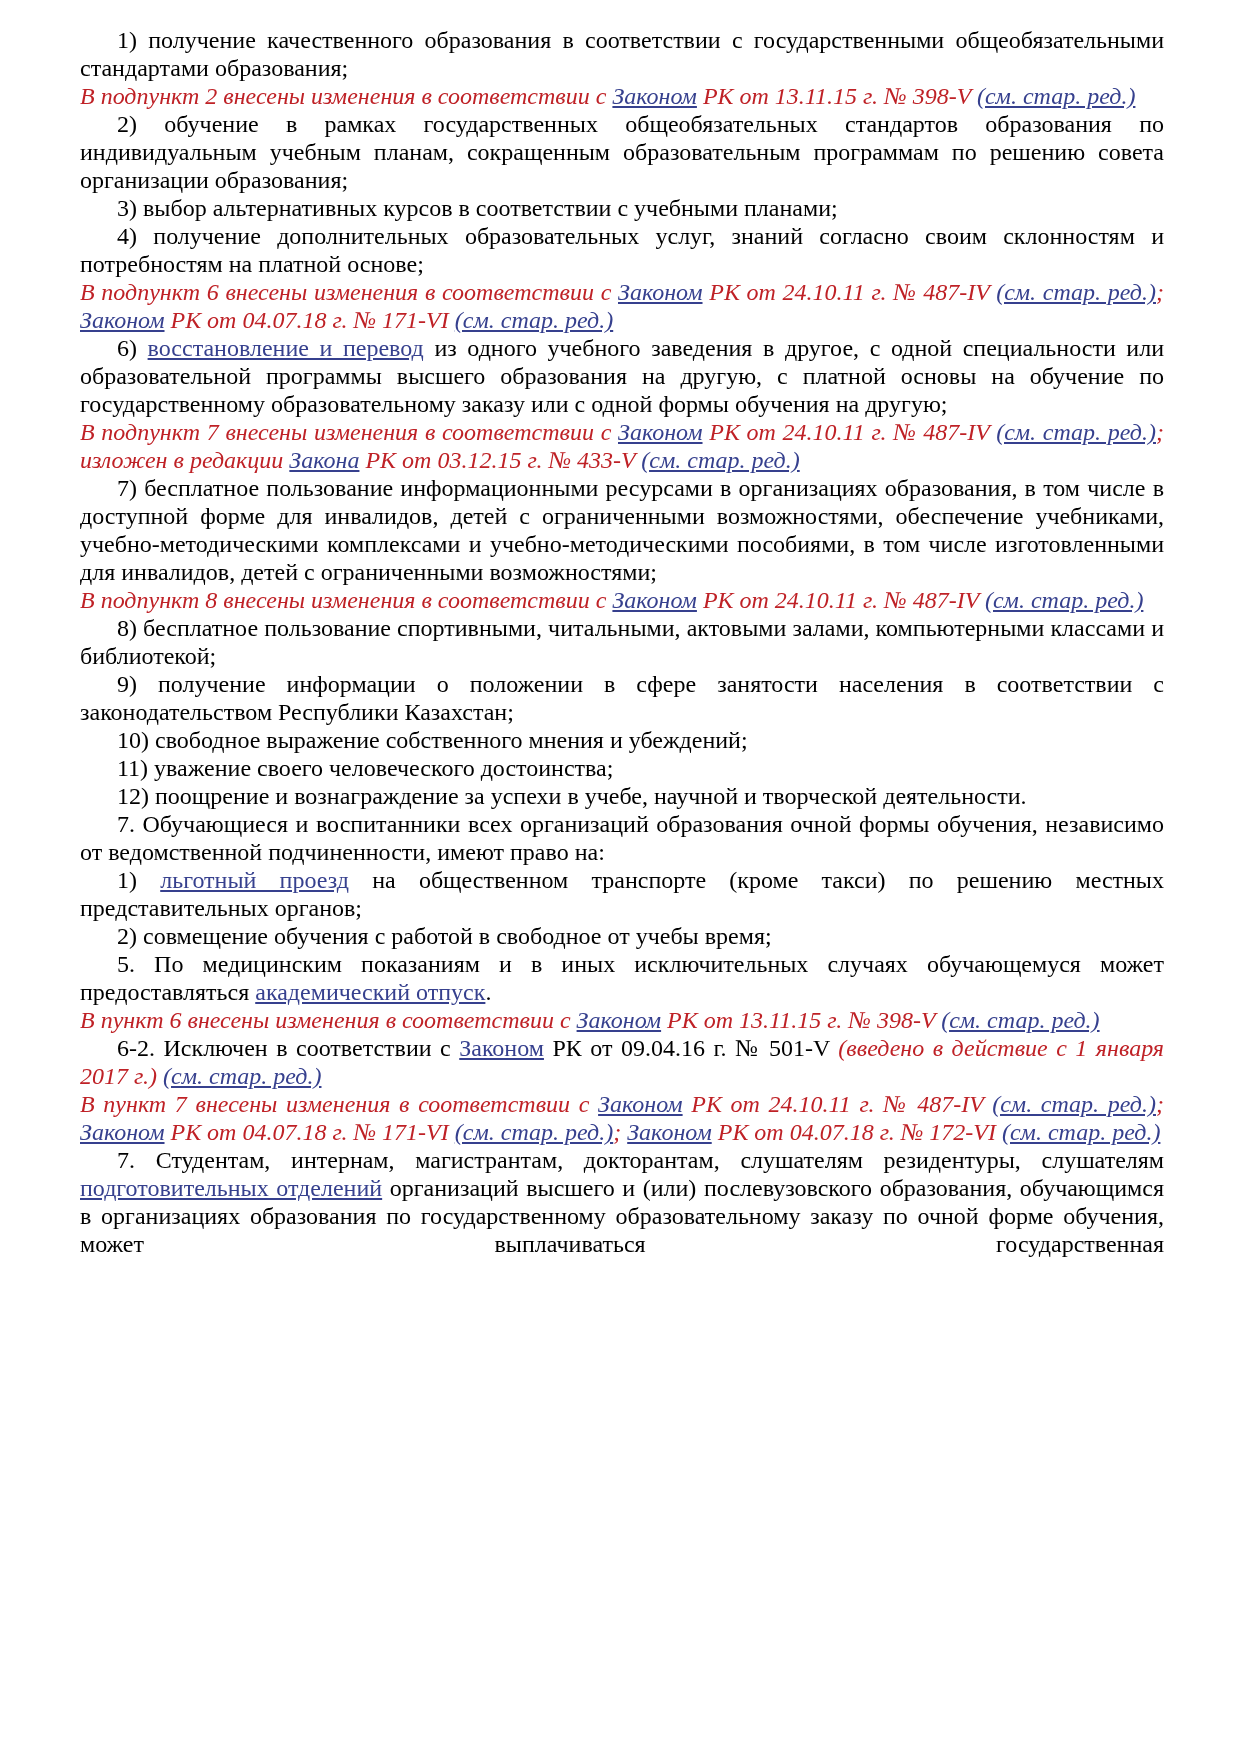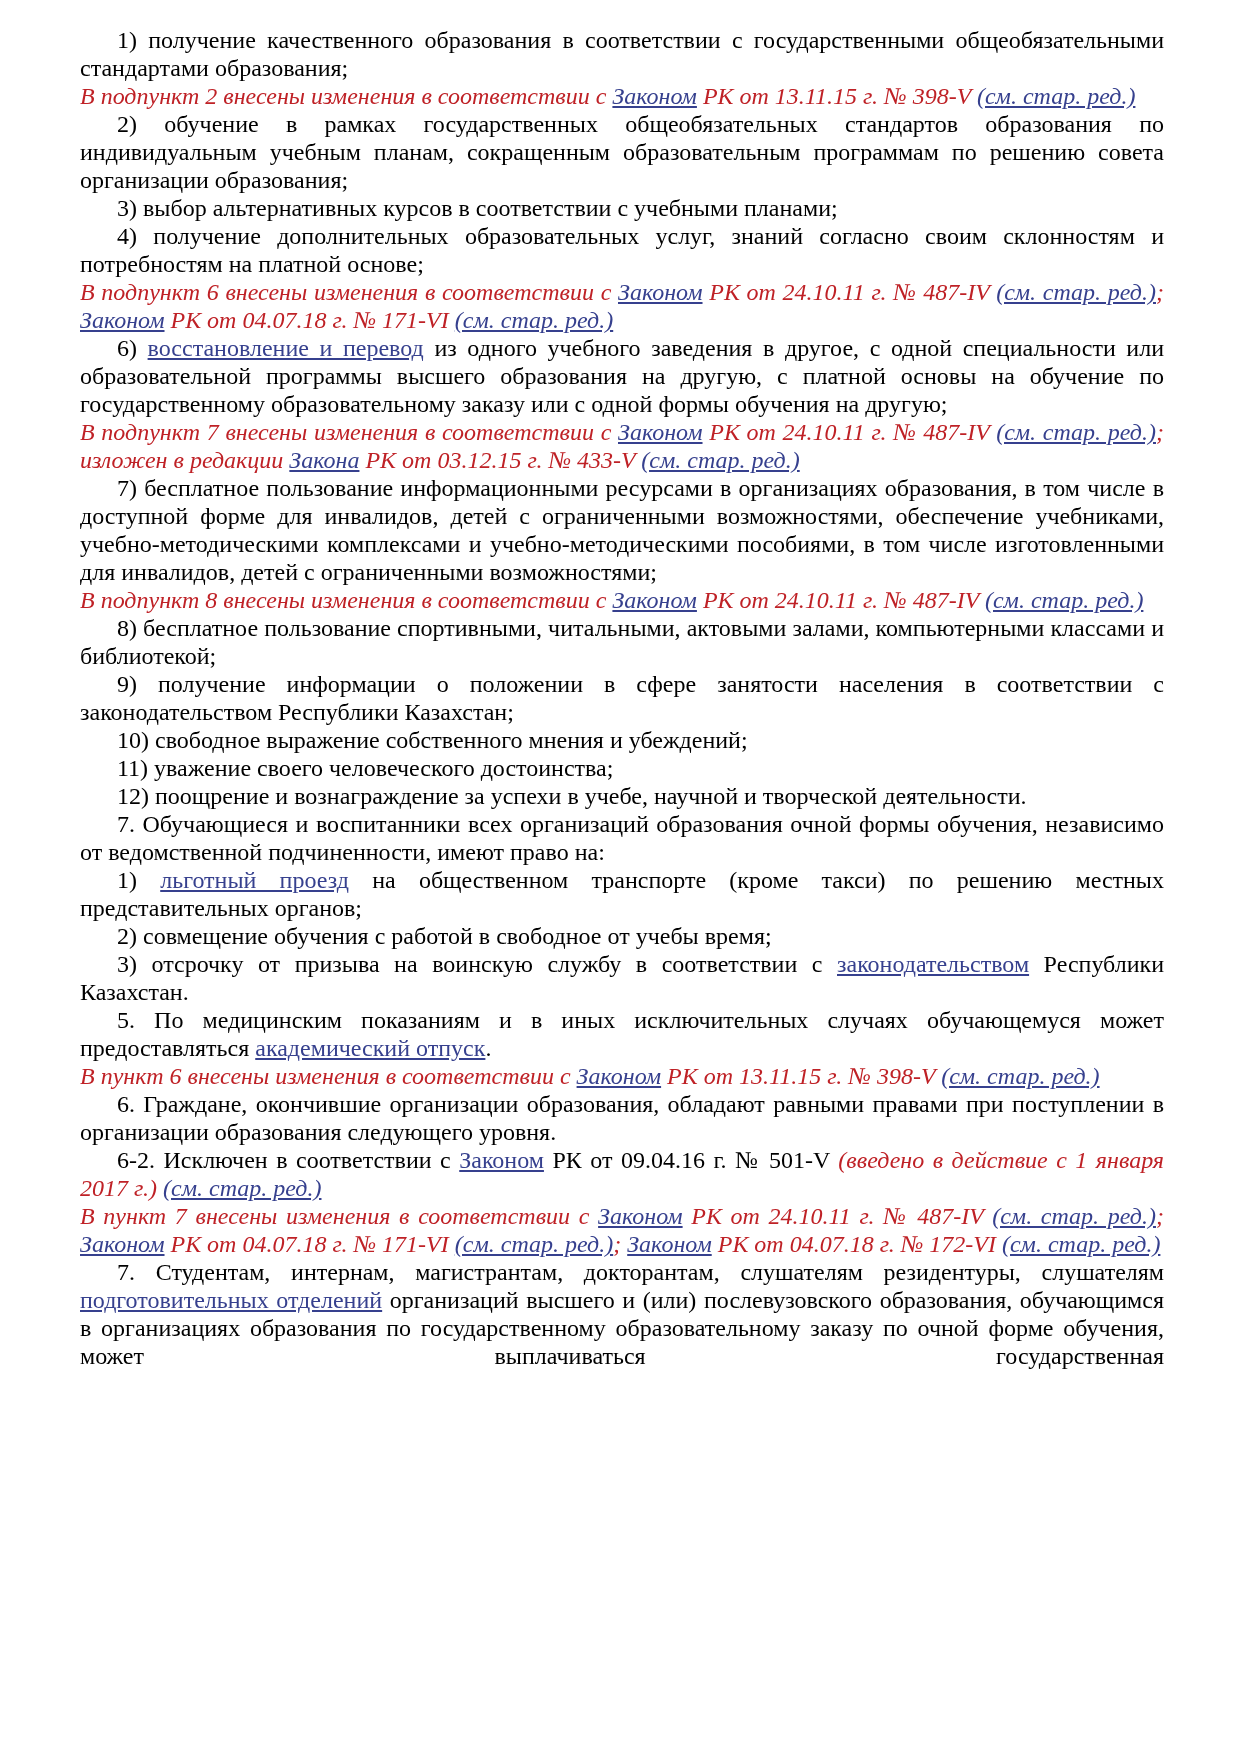--- a/index.html
+++ b/index.html
@@ -70,20 +70,18 @@
     <p class="para body indent"><span class="seg-normal">7) бесплатное пользование информационными ресурсами в организациях образования, в том числе в доступной форме для инвалидов, детей с ограниченными возможностями, обеспечение учебниками, учебно-методическими комплексами и учебно-методическими пособиями, в том числе изготовленными для инвалидов, детей с ограниченными возможностями;</span></p>
     <p class="para annotation"><span class="seg-red">В подпункт 8 внесены изменения в соответствии с </span><a class="seg-link_italic">Законом</a><span class="seg-red"> РК от 24.10.11 г. № 487-IV </span><a class="seg-link_italic">(см. стар. ред.)</a></p>
     <p class="para body indent"><span class="seg-normal">8) бесплатное пользование спортивными, читальными, актовыми залами, компьютерными классами и библиотекой;</span></p>
     <p class="para body indent"><span class="seg-normal">9) получение информации о положении в сфере занятости населения в соответствии с законодательством Республики Казахстан;</span></p>
     <p class="para body indent"><span class="seg-normal">10) свободное выражение собственного мнения и убеждений;</span></p>
     <p class="para body indent"><span class="seg-normal">11) уважение своего человеческого достоинства;</span></p>
     <p class="para body indent"><span class="seg-normal">12) поощрение и вознаграждение за успехи в учебе, научной и творческой деятельности.</span></p>
     <p class="para body indent"><span class="seg-normal">7. Обучающиеся и воспитанники всех организаций образования очной формы обучения, независимо от ведомственной подчиненности, имеют право на:</span></p>
     <p class="para body indent"><span class="seg-normal">1) </span><a class="seg-link">льготный проезд</a><span class="seg-normal"> на общественном транспорте (кроме такси) по решению местных представительных органов;</span></p>
     <p class="para body indent"><span class="seg-normal">2) совмещение обучения с работой в свободное от учебы время;</span></p>
-    <p class="para body indent"><span class="seg-normal">3) отсрочку от призыва на воинскую службу в соответствии с </span><a class="seg-link">законодательством</a><span class="seg-normal"> Республики Казахстан.</span></p>
     <p class="para body indent"><span class="seg-normal">5. По медицинским показаниям и в иных исключительных случаях обучающемуся может предоставляться </span><a class="seg-link">академический отпуск</a><span class="seg-normal">.</span></p>
     <p class="para annotation"><span class="seg-red">В пункт 6 внесены изменения в соответствии с </span><a class="seg-link_italic">Законом</a><span class="seg-red"> РК от 13.11.15 г. № 398-V </span><a class="seg-link_italic">(см. стар. ред.)</a></p>
-    <p class="para body indent"><span class="seg-normal">6. Граждане, окончившие организации образования, обладают равными правами при поступлении в организации образования следующего уровня.</span></p>
     <p class="para body indent"><span class="seg-normal">6-2. Исключен в соответствии с </span><a class="seg-link">Законом</a><span class="seg-normal"> РК от 09.04.16 г. № 501-V </span><span class="seg-red">(введено в действие с 1 января 2017 г.) </span><a class="seg-link_italic">(см. стар. ред.)</a></p>
     <p class="para annotation"><span class="seg-red">В пункт 7 внесены изменения в соответствии с </span><a class="seg-link_italic">Законом</a><span class="seg-red"> РК от 24.10.11 г. № 487-IV </span><a class="seg-link_italic">(см. стар. ред.)</a><span class="seg-red">; </span><a class="seg-link_italic">Законом</a><span class="seg-red"> РК от 04.07.18 г. № 171-VI </span><a class="seg-link_italic">(см. стар. ред.)</a><span class="seg-red">; </span><a class="seg-link_italic">Законом</a><span class="seg-red"> РК от 04.07.18 г. № 172-VI </span><a class="seg-link_italic">(см. стар. ред.)</a></p>
     <p class="para body indent justify-last"><span class="seg-normal">7. Студентам, интернам, магистрантам, докторантам, слушателям резидентуры, слушателям </span><a class="seg-link">подготовительных отделений</a><span class="seg-normal"> организаций высшего и (или) послевузовского образования, обучающимся в организациях образования по государственному образовательному заказу по очной форме обучения, может выплачиваться государственная</span></p>
   </div>
 
 </body></html>

